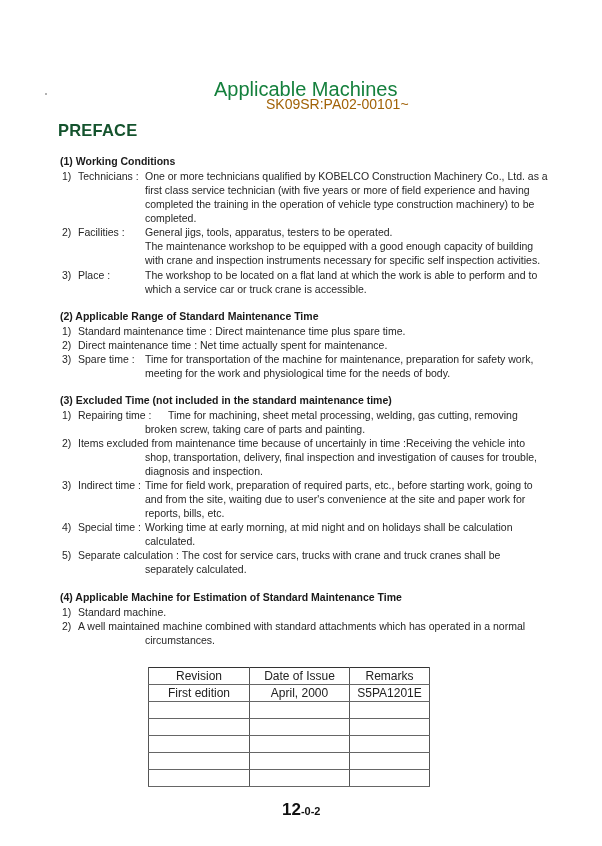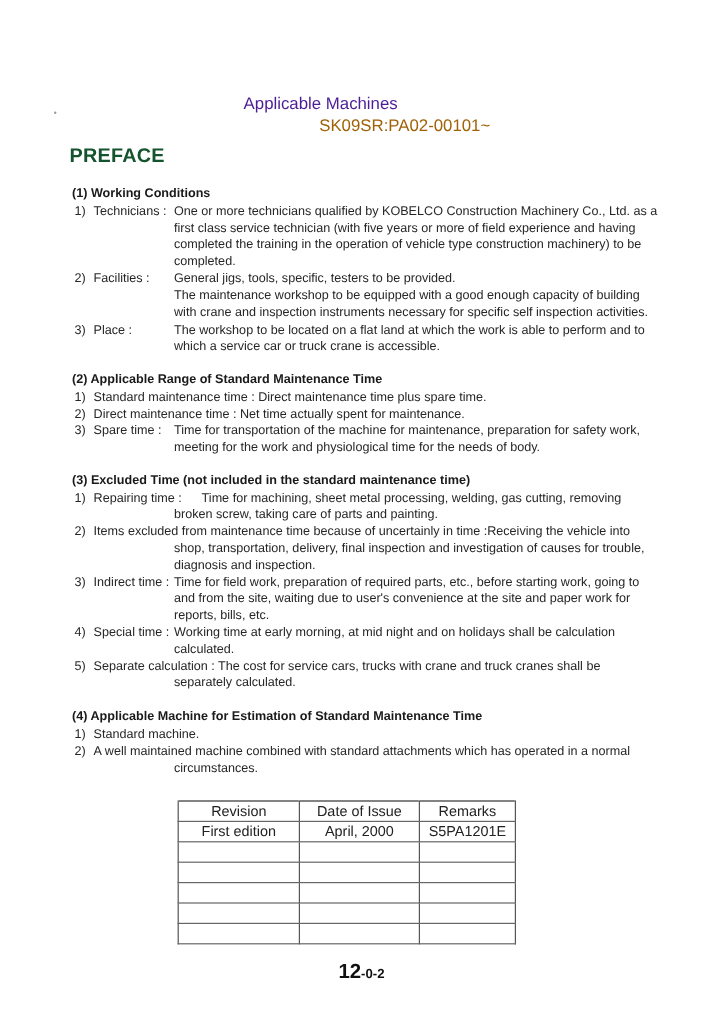--- a/index.html
+++ b/index.html
@@ -1,21 +1,21 @@
 <!DOCTYPE html>
 <html><head>
 <meta charset="utf-8">
 <style>
   html, body { margin: 0; padding: 0; }
   body {
     width: 602px; height: 846px; background: #ffffff; position: relative;
     font-family: "Liberation Sans", sans-serif; color: #1e1e1e; overflow: hidden;
   }
   .abs { position: absolute; }
-  .applicable { left: 203px; top: 78px; font-size: 14px; color: #4c1d95; }
+  .applicable { left: 214px; top: 78px; font-size: 20px; color: #15803d; }
   .model { left: 266px; top: 96px; font-size: 14px; color: #a16207; }
   .preface { left: 58px; top: 121px; font-size: 16.5px; font-weight: bold; color: #14532d; letter-spacing: 0.2px; }
   .sec-h { left: 60px; font-size: 10.5px; font-weight: bold; color: #1a1a1a; }
   .line { font-size: 10.5px; line-height: 14.3px; color: #262626; white-space: nowrap; }
   .num { position: absolute; left: 62px; }
   .lbl { position: absolute; left: 78px; }
   .body { position: absolute; left: 145px; width: 415px; text-align: justify; text-align-last: left; }
   .body-full { position: absolute; left: 78px; width: 482px; text-align: justify; text-align-last: left; white-space: normal; }
   .cont { position: absolute; left: 145px; width: 415px; text-align: justify; text-align-last: left; white-space: normal; }
   .row { position: absolute; left: 0; width: 602px; height: 14px; }
@@ -56,21 +56,21 @@
 <div class="row line" style="top:197px;">
     <span class="cont">completed the training in the operation of vehicle type construction machinery) to be</span>
   </div>
 <div class="row line" style="top:211px;">
     <span class="cont">completed.</span>
   </div>
 
 <div class="row line" style="top:225px;">
   <span class="num">2)</span>
   <span class="lbl">Facilities :</span>
-  <span class="body">General jigs, tools, specific, testers to be provided.</span>
+  <span class="body">General jigs, tools, apparatus, testers to be operated.</span>
 </div>
 <div class="row line" style="top:239px;">
     <span class="cont">The maintenance workshop to be equipped with a good enough capacity of building</span>
   </div>
 <div class="row line" style="top:253px;">
     <span class="cont">with crane and inspection instruments necessary for specific self inspection activities.</span>
   </div>
 
 <div class="row line" style="top:268px;">
   <span class="num">3)</span>

